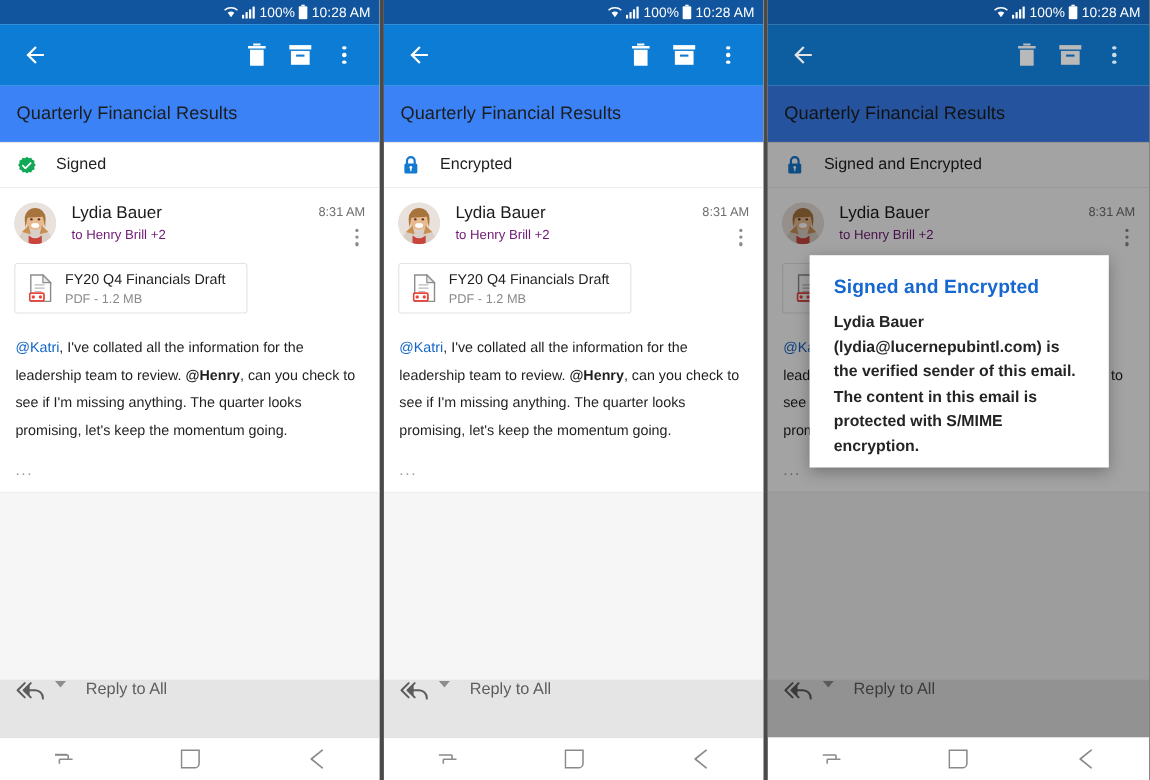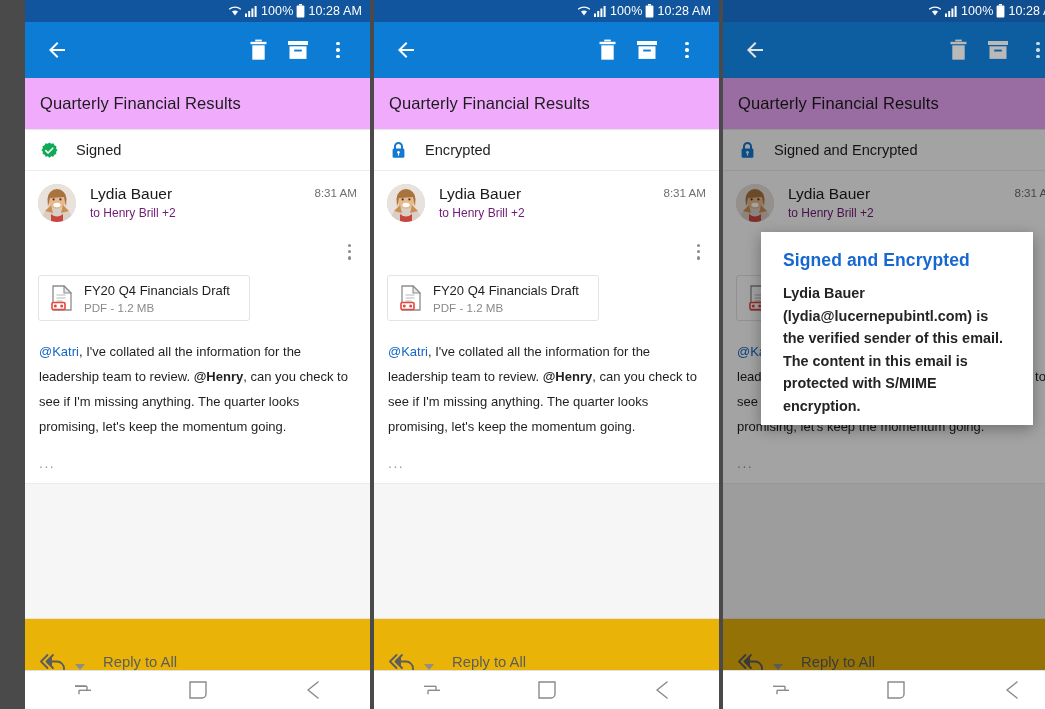--- a/index.html
+++ b/index.html
@@ -7,21 +7,20 @@
     width: 1045px; height: 709px;
     background: #4a4a4a;
     font-family: "Liberation Sans", sans-serif;
     overflow: hidden;
   }
   .screens {
     display: flex;
     width: 874px; height: 709px;
     background: #4a4a4a;
     gap: 4px;
-    padding-left: 25px;
   }
   .phone {
     position: relative;
     width: 345px; height: 709px;
     background: #ffffff;
     display: flex; flex-direction: column;
     overflow: hidden;
     flex: 0 0 345px;
   }
   .phone.p3 { flex: 0 0 347px; width: 347px; }
@@ -53,21 +52,21 @@
     width: 40px; height: 40px;
     display: flex; align-items: center; justify-content: center;
     cursor: pointer;
   }
   .kebab { display:flex; flex-direction:column; gap:3px; align-items:center; }
   .kebab i { display:block; width:3.5px; height:3.5px; border-radius:50%; background:#fff; }
 
   
   .subject {
     flex: 0 0 52px; height: 52px;
-    background: #f0abfc;
+    background: #3b82f6;
     display: flex; align-items: center;
     padding: 0 15px;
     border-bottom: 1px solid #e6e6e6;
   }
   .subject span {
     font-size: 16.5px; color: #1c1c1c; font-weight: 400;
     letter-spacing: .1px;
   }
 
   
@@ -89,21 +88,21 @@
   .sender-row { display:flex; align-items:flex-start; padding: 13px 13px 0 13px; }
   .avatar {
     width: 38px; height: 38px; border-radius: 50%;
     overflow: hidden; flex: 0 0 38px; background:#ded4cb;
     position: relative;
   }
   .avatar svg { display:block; }
   .sender-mid { flex: 1 1 auto; margin-left: 14px; min-width: 0; }
   .sender-name { font-size: 15.5px; color: #1b1b1b; line-height: 19px; }
   .sender-to { font-size: 12px; color: #701a75; margin-top: 2px; line-height: 17px; }
-  .sender-right { display:flex; flex-direction:column; align-items:flex-end; flex:0 0 auto;gap:36px; }
+  .sender-right { display:flex; flex-direction:column; align-items:flex-end; flex:0 0 auto; }
   .msg-time { font-size: 11.6px; color: #6f6f6f; margin-top: 2px; }
   .msg-kebab { margin-top: 7px; display:flex; flex-direction:column; gap:3px; align-items:center; cursor:pointer; padding:2px 6px;}
   .msg-kebab i { width:3.2px; height:3.2px; border-radius:50%; background:#8b8b8b; display:block;}
 
   .attach {
     margin: 13px 13px 0 13px;
     border: 1px solid #e3e3e3; border-radius: 3px;
     height: 46px; width: 212px;
     display:flex; align-items:center; padding: 0 10px;
     background:#fff; cursor:pointer;
@@ -123,23 +122,23 @@
     margin: 16px 0 6px 14px;
     font-size: 14px; color: #9a9a9a; letter-spacing:1.5px;
     cursor:pointer; width: 24px;
   }
 
   .filler { flex: 1 1 auto; background: #f6f6f6; }
 
   
   .replybar {
     flex: 0 0 52px; height: 52px;
-    background: #eab308;
+    background: #e5e5e5;
     border-top: 1px solid #e4e4e4;
-    display:flex; align-items:flex-end; padding: 0 14px;
+    display:flex; align-items:flex-start; padding: 0 14px;
     cursor:pointer;
   }
   .replybar .ricon { display:flex; align-items:center; }
   .replybar .caret {
     width:0;height:0;border-left:5px solid transparent;border-right:5px solid transparent;
     border-top:6px solid #8d8d8d; margin-left: 9px;
   }
   .replybar .rlbl { margin-left: 18px; font-size: 14.8px; color:#5d5d5d; }
 
   

